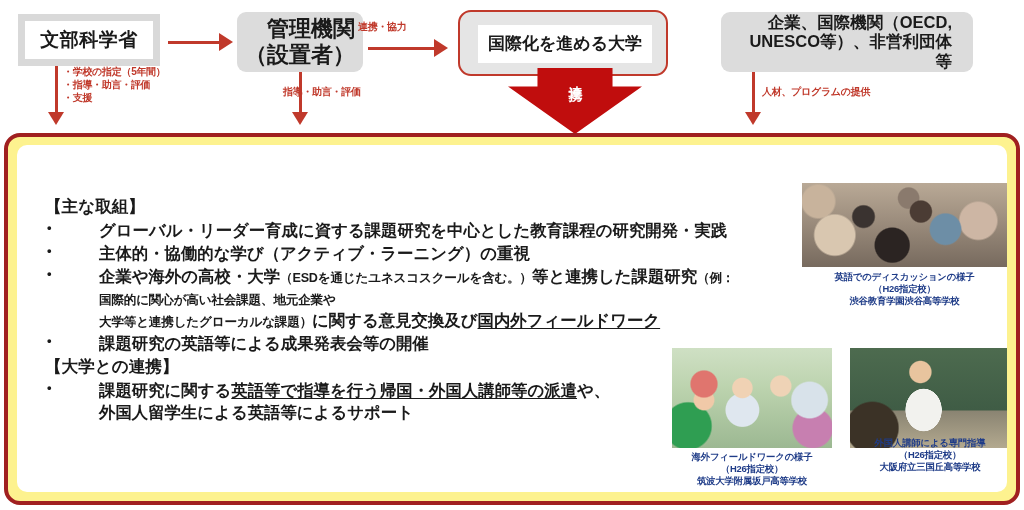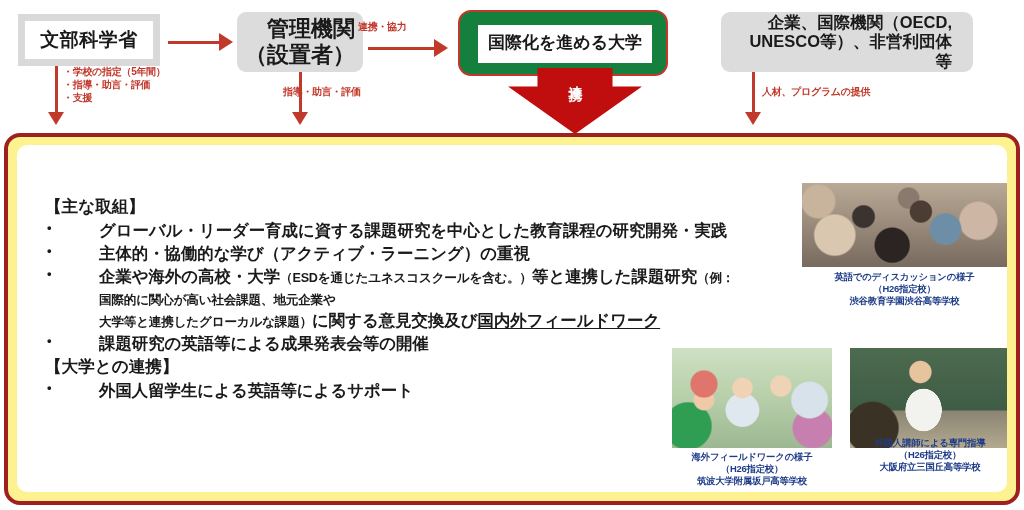--- a/index.html
+++ b/index.html
@@ -18,21 +18,21 @@
   #box-mext{
     left:18px;top:14px;width:142px;height:52px;
     background:#ffffff;border:7px solid #d9d9d9;font-size:19px;letter-spacing:.5px;
   }
   #box-kanri{
     left:237px;top:12px;width:126px;height:60px;
     background:#dcdcdc;border-radius:9px;font-size:22px;
   }
   #box-univ-outer{
     left:458px;top:10px;width:210px;height:66px;
-    background:#15803d;border:2.5px solid #c0392b;border-radius:13px;font-family:Liberation Mono, monospace;
+    background:#e5e5e5;border:2.5px solid #c0392b;border-radius:13px;
   }
   #box-univ-inner{
     position:absolute;left:18px;top:13px;width:174px;height:38px;
     background:#ffffff;display:flex;align-items:center;justify-content:center;
     font-size:17px;font-weight:700;color:#1a1a1a;
   }
   #box-kigyo{
     left:721px;top:12px;width:252px;height:60px;
     background:#dcdcdc;border-radius:9px;font-size:16.5px;
     padding:0 21px;
@@ -171,20 +171,21 @@
         </div>
         <div class="bullet">
           <span class="cont"><span>企業や海外の高校・大学</span><span class="small">（ESDを通じたユネスコスクールを含む。）</span><span>等と連携した課題研究</span><span class="small">（例：国際的に関心が高い社会課題、地元企業や</span></span>
           <span class="cont"><span class="small">大学等と連携したグローカルな課題）</span><span>に関する意見交換及び</span><span class="u">国内外フィールドワーク</span></span>
         </div>
         <div class="bullet">
           <span class="cont"><span>課題研究の英語等による成果発表会等の開催</span></span>
         </div>
         <div class="heading">【大学との連携】</div>
         <div class="bullet">
+          <span class="cont"><span>課題研究に関する</span><span class="u">英語等で指導を行う帰国・外国人講師等の派遣</span><span>や、</span></span>
           <span class="cont"><span>外国人留学生による英語等によるサポート</span></span>
         </div>
       </div>
 
     <div class="photo" style="left:785px;top:38px;width:205px;height:84px;">
       <div class="frame" style="background:
              radial-gradient(circle at 16% 62%, #d9c7b0 0 11%, transparent 12%),
              radial-gradient(circle at 30% 40%, #3a3330 0 7%, transparent 8%),
              radial-gradient(circle at 44% 74%, #2b2422 0 13%, transparent 14%),
              radial-gradient(circle at 58% 34%, #4b3c34 0 8%, transparent 9%),

